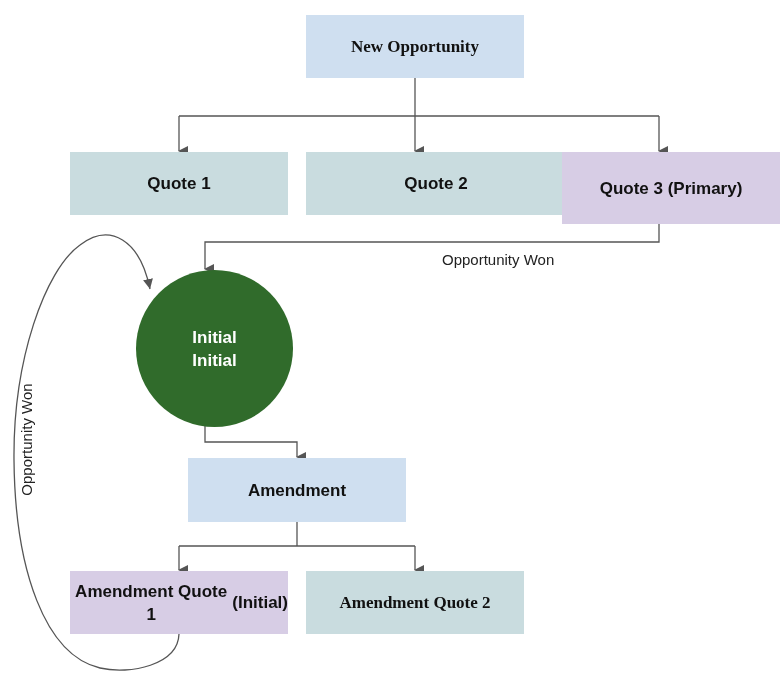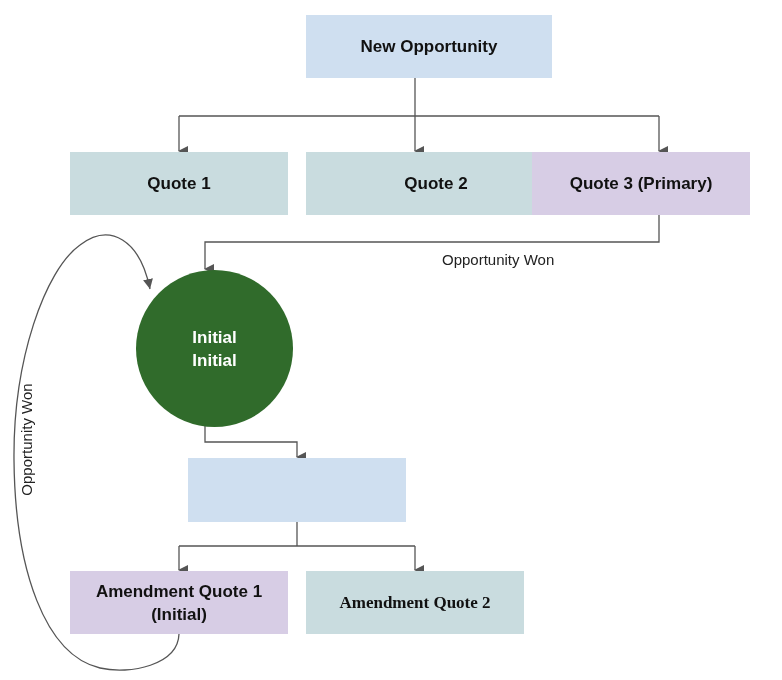--- a/index.html
+++ b/index.html
@@ -40,45 +40,46 @@
   <path d="M205,426 L205,442 L297,442 L297,457" stroke="#555" stroke-width="1.3" fill="none" marker-end="url(#arr)"></path>
 
   <path d="M297,522 L297,546" stroke="#555" stroke-width="1.3" fill="none"></path>
   <path d="M179,546 L415,546" stroke="#555" stroke-width="1.3" fill="none"></path>
   <path d="M179,546 L179,570" stroke="#555" stroke-width="1.3" fill="none" marker-end="url(#arr)"></path>
   <path d="M415,546 L415,570" stroke="#555" stroke-width="1.3" fill="none" marker-end="url(#arr)"></path>
 
   <path d="M179,634 C178,665 130,675 100,668 C45,655 15,570 14,460 C13,360 45,270 80,245 C110,222 140,240 150,289" stroke="#555" stroke-width="1.3" fill="none" marker-end="url(#arr2)"></path>
 </svg>
 
-<div class="node blue" style="left:306px; top:15px; width:246px; height:63px;">
+<div class="node blue" style="left:306px; top:15px; width:218px; height:63px;font-family:Liberation Serif, serif;">
   <span>New Opportunity</span>
 </div>
 
 <div class="node teal" style="left:70px; top:152px; width:218px; height:63px;">
   <span>Quote 1</span>
 </div>
 
 <div class="node teal" style="left:306px; top:152px; width:260px; height:63px;">
   <span>Quote 2</span>
 </div>
 
-<div class="node purple" style="left:532px; top:152px; width:218px; height:63px;">
+<div class="node purple" style="left:562px; top:152px; width:218px; height:72px;">
   <span>Quote 3 (Primary)</span>
 </div>
 
 <div class="node circle" style="left:136px; top:270px; width:157px; height:157px; flex-direction:column;">
   <span>Initial</span>
   <span>Initial</span>
 </div>
 
 <div class="node blue" style="left:188px; top:458px; width:218px; height:64px; flex-direction:column;">
+  <span>Amendment</span>
 </div>
 
-<div class="node purple" style="left:70px; top:571px; width:218px; height:63px; flex-direction:column;">
+<div class="node purple" style="left:70px; top:571px; width:218px; height:63px; flex-direction:row;">
   <span>Amendment Quote 1</span>
   <span>(Initial)</span>
 </div>
 
 <div class="node teal" style="left:306px; top:571px; width:218px; height:63px;font-family:Liberation Serif, serif;">
   <span>Amendment Quote 2</span>
 </div>
 
 <div class="edge-label" style="left:442px; top:251px;">Opportunity Won</div>
 

